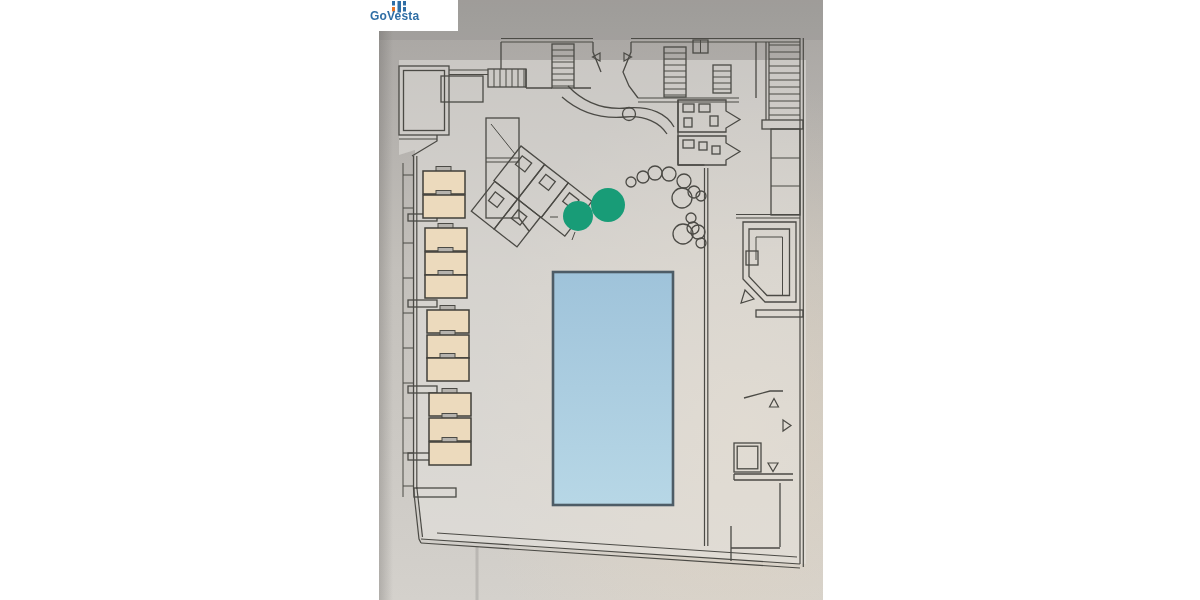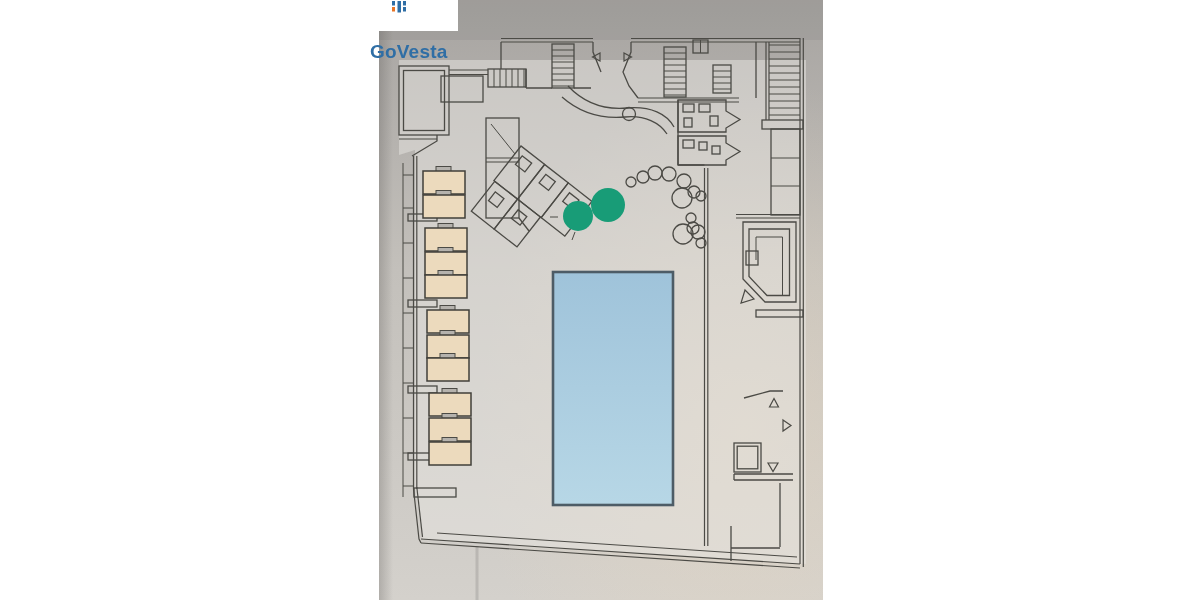--- a/index.html
+++ b/index.html
@@ -25,23 +25,22 @@
   .photo{
     position:absolute;left:379px;top:0;width:444px;height:600px;
   }
   .photo svg{display:block;}
   .logo{
     position:absolute;left:366px;top:0;width:92px;height:31px;
     background:#ffffff;z-index:5;
   }
   .logo-text{
     position:absolute;left:4px;top:9px;
-    font-size:19px;font-weight:700;letter-spacing:0.2px;
+    font-size:12px;font-weight:700;letter-spacing:0.2px;
     color:var(--logo-blue);
-    margin-top:32px;
   }
   .logo-icon{position:absolute;left:26px;top:1px;}
   .walls path,.walls rect,.walls polygon,.walls line,.walls circle{
     fill:none;stroke:var(--line);stroke-width:1.3;
   }
   .thin{stroke-width:1 !important;}
   .dbl{stroke-width:1.2 !important;}
   .pg1{stop-color:var(--pool-top);} .pg2{stop-color:var(--pool-bot);}
   .bg1{stop-color:var(--photo-top);} .bg2{stop-color:var(--photo-mid);} .bg3{stop-color:var(--photo-bot);}
 </style>

